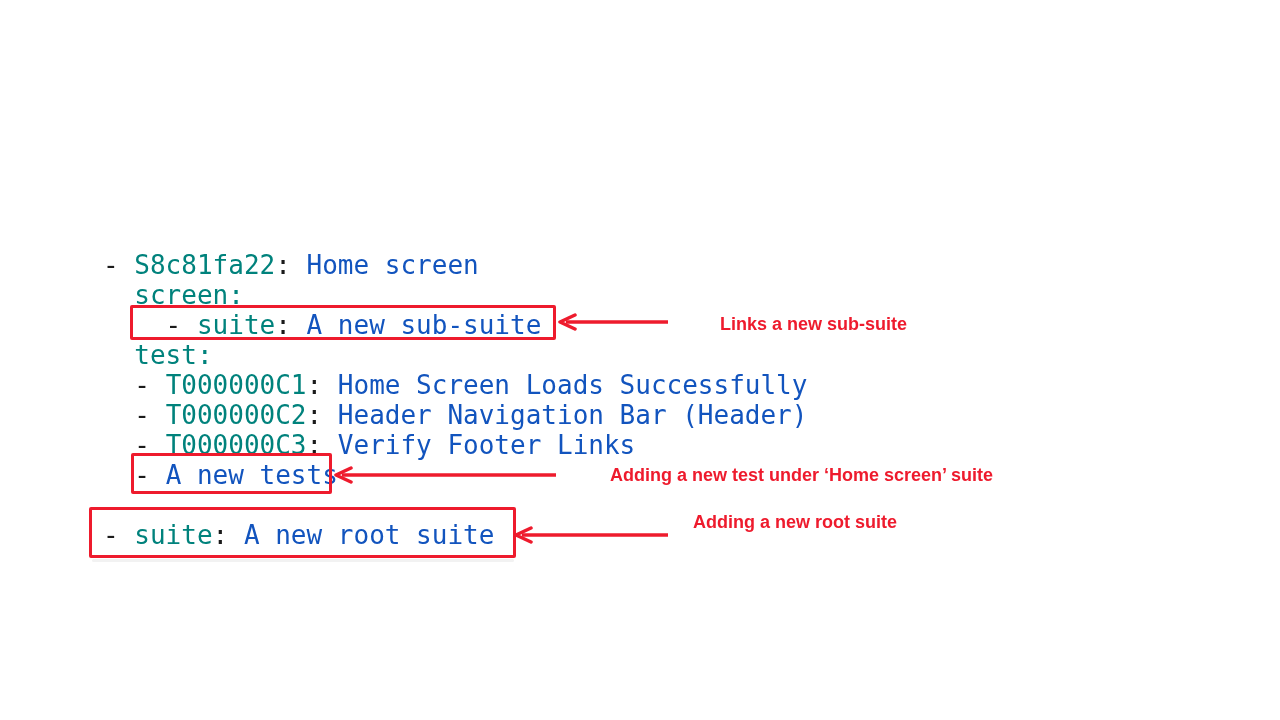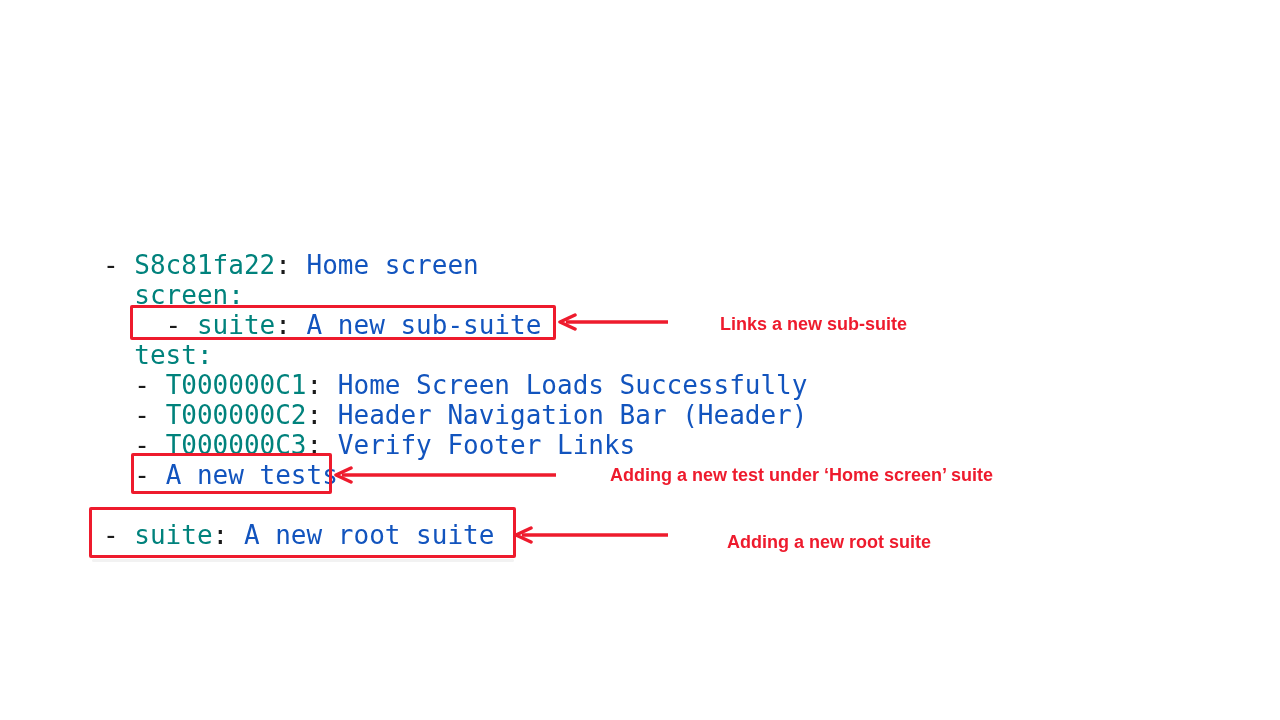--- a/index.html
+++ b/index.html
@@ -61,21 +61,21 @@
   .ann-label{
     position:absolute;
     font-family:"Liberation Sans",sans-serif;
     font-weight:bold;
     font-size:18px;
     color:var(--red);
     white-space:nowrap;
   }
   .label-sub-suite {left:720px;top:314px;}
   .label-new-test  {left:578px;top:465px;margin-left:32px;}
-  .label-root-suite{left:693px;top:532px;margin-left:34px;}
+  .label-root-suite{left:693px;top:512px;}
 </style>
 </head>
 <body>
 
 <div class="canvas">
 
   <div class="code" id="code-lines">
       <div class="code-line"><span class="tok-punct">- </span><span class="tok-key">S8c81fa22</span><span class="tok-punct">: </span><span class="tok-value">Home screen</span></div>
       <div class="code-line"><span class="tok-punct">  </span><span class="tok-key">screen:</span></div>
       <div class="code-line"><span class="tok-punct">    - </span><span class="tok-key">suite</span><span class="tok-punct">: </span><span class="tok-value">A new sub-suite</span></div>

